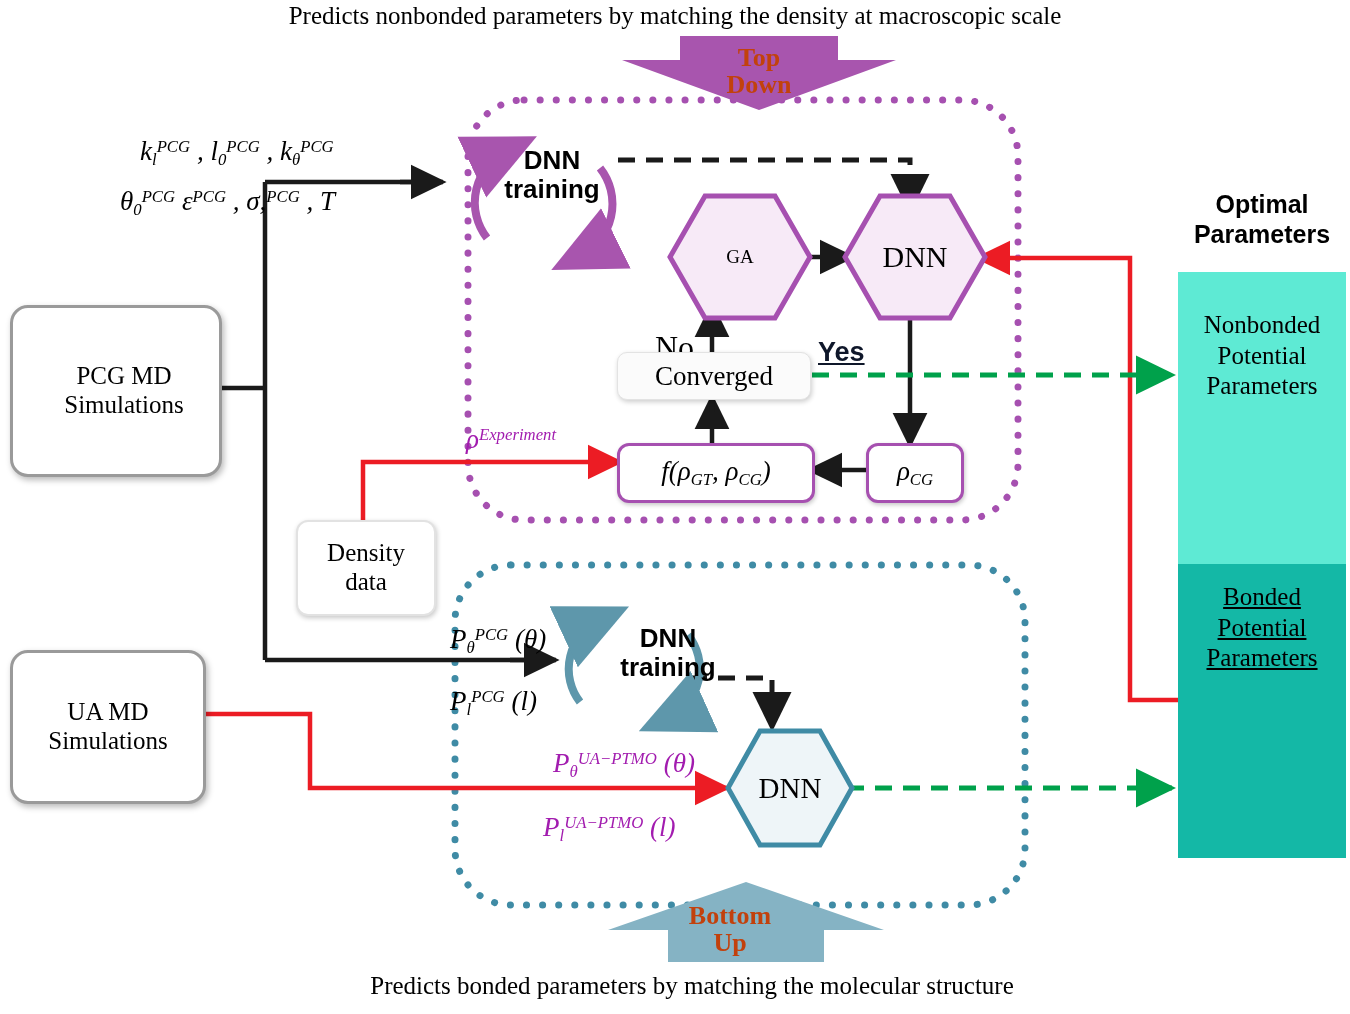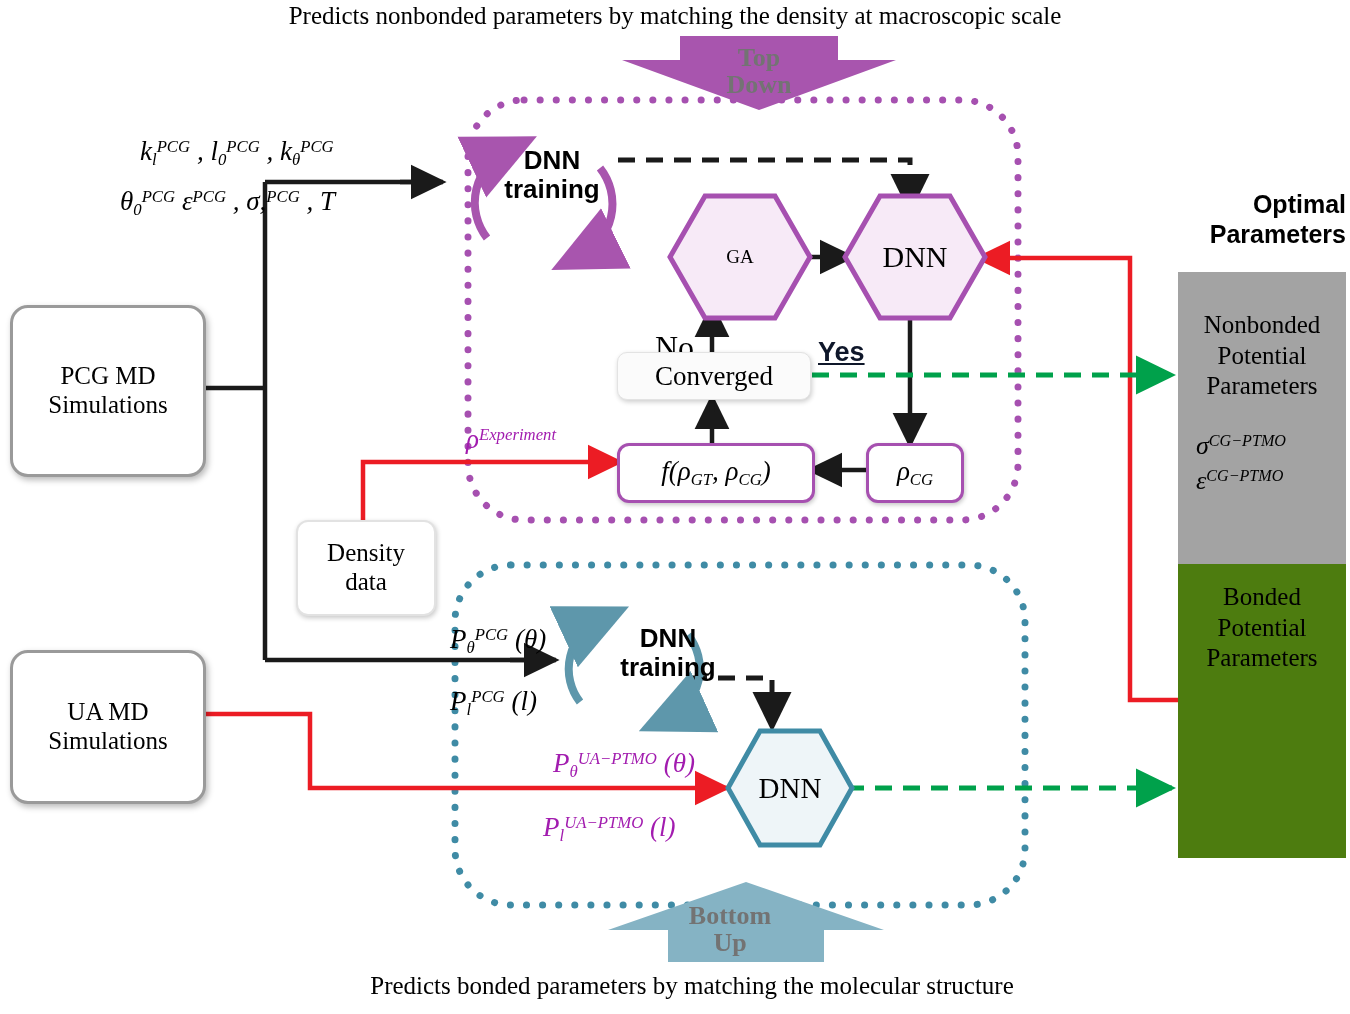--- a/index.html
+++ b/index.html
@@ -21,28 +21,28 @@
   
   .pbox{background:#fff;border:3px solid #a650b0;border-radius:12px;
         box-shadow:1px 2px 4px rgba(0,0,0,.22);font-size:27px;}
 
   
   .conv{background:#fbfbfb;border:1px solid #e3e3e3;border-radius:10px;
         box-shadow:1px 2px 5px rgba(0,0,0,.20);font-size:27px;}
 
   
   .panel{font-size:25px;line-height:1.22;text-align:center;}
-  .panel-nb{background:#a3a3a3;}
-  .panel-bd{background:#4d7c0f;}
+  .panel-nb{background:#5eead4;}
+  .panel-bd{background:#14b8a6;text-decoration:underline;}
 
   .hdr{font-family:"Liberation Sans",sans-serif;font-weight:bold;
-       font-size:25px;line-height:1.18;text-align:right;}
-
-  
-  .banner{position:absolute;color:#737373;font-family:"Liberation Serif",serif;
+       font-size:25px;line-height:1.18;text-align:center;}
+
+  
+  .banner{position:absolute;color:#c2410c;font-family:"Liberation Serif",serif;
           font-weight:bold;font-size:26px;line-height:1.05;}
 
   
   .m{font-family:"Liberation Serif",serif;font-style:italic;}
   .red{color:#a21caf;}
   .grn{color:#0f172a;}
   sup,sub{font-size:62%;font-style:italic;}
   sub{vertical-align:-0.28em;}
   sup{vertical-align:0.48em;}
   .dnntrain{font-family:"Liberation Sans",sans-serif;font-weight:bold;
@@ -128,21 +128,21 @@
   <div>Down</div>
 </div>
 <div class="banner ctr" style="left:592px;top:896px;width:276px;height:66px;flex-direction:column;">
   <div>Bottom</div>
   <div>Up</div>
 </div>
 
 <div class="abs m" style="left:140px;top:136px;font-size:27px;">k<sub>l</sub><sup>PCG</sup> , l<sub>0</sub><sup>PCG</sup> , k<sub>θ</sub><sup>PCG</sup></div>
 <div class="abs m" style="left:120px;top:186px;font-size:27px;">θ<sub>0</sub><sup>PCG</sup>  ε<sup>PCG</sup> , σ,<sup>PCG</sup> , T</div>
 
-<div class="abs softbox ctr" style="left:10px;top:305px;width:190px;height:166px;flex-direction:column;">
+<div class="abs softbox ctr" style="left:10px;top:305px;width:190px;height:166px;flex-direction:column;padding-left:16px;">
   <span>
       <div>PCG MD</div>
       <div>Simulations</div>
     </span>
 </div>
 <div class="abs softbox ctr" style="left:10px;top:650px;width:190px;height:148px;flex-direction:column;">
   <span>
       <div>UA MD</div>
       <div>Simulations</div>
     </span>
@@ -191,24 +191,20 @@
     <div>Optimal</div>
     <div>Parameters</div>
   </div>
 
 <div class="abs panel panel-nb" style="left:1178px;top:272px;width:168px;height:292px;">
   <div style="padding-top:38px;">
       <div>Nonbonded</div>
       <div>Potential</div>
       <div>Parameters</div>
     </div>
-  <div class="m" style="margin-top:26px;font-size:26px;text-align:left;padding-left:18px;line-height:1.35;">
-      <div>σ<sup>CG−PTMO</sup></div>
-      <div>ε<sup>CG−PTMO</sup></div>
-    </div>
 </div>
 
 <div class="abs panel panel-bd" style="left:1178px;top:564px;width:168px;height:294px;">
   <div style="padding-top:18px;">
       <div>Bonded</div>
       <div>Potential</div>
       <div>Parameters</div>
     </div>
 </div>
 

